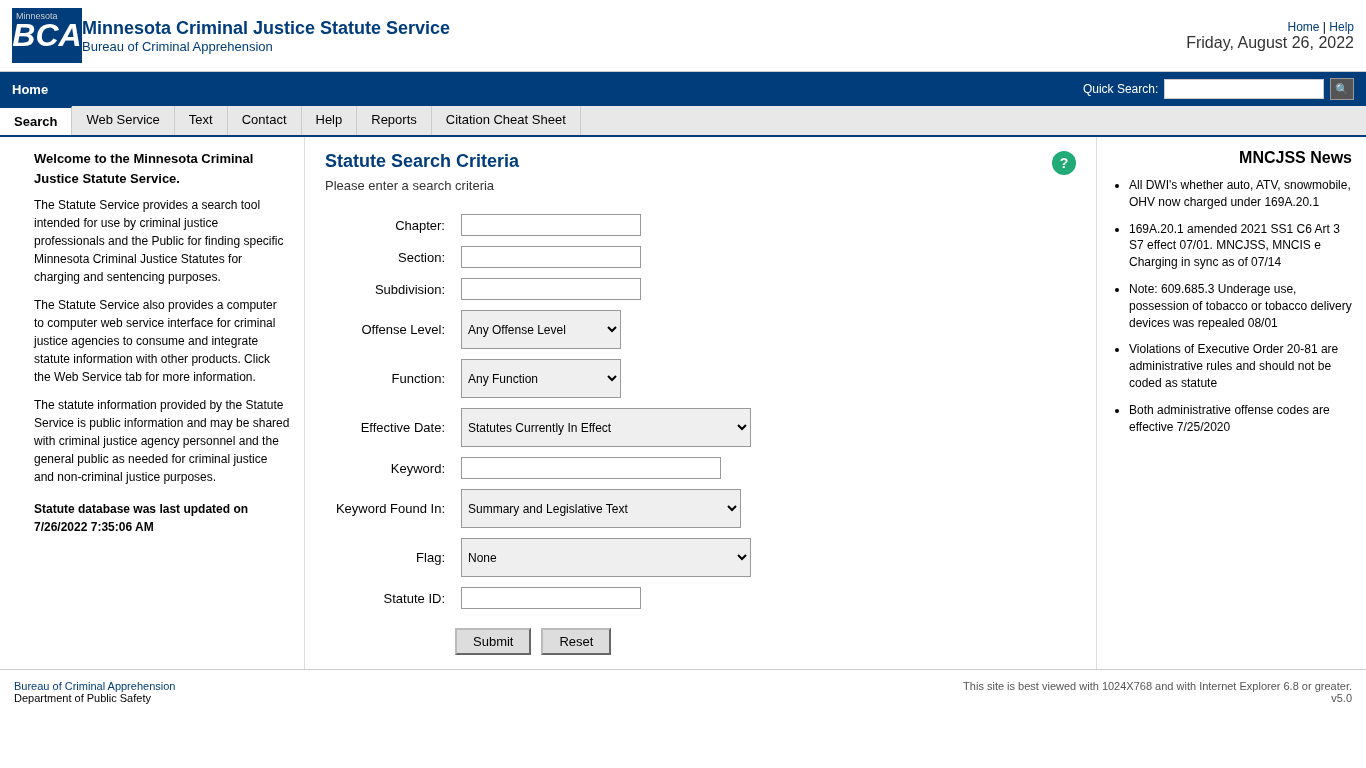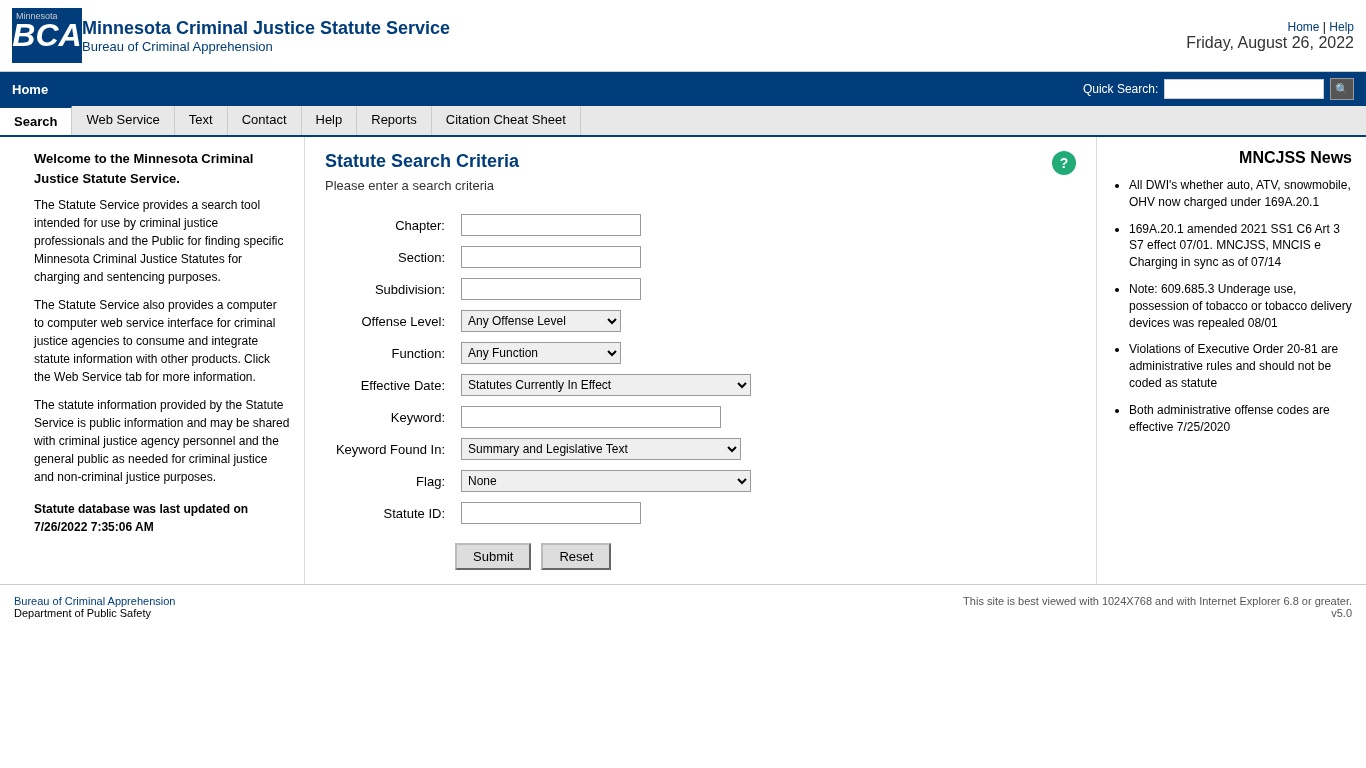--- a/index.html
+++ b/index.html
@@ -44,21 +44,21 @@
     #content { flex: 1; padding: 14px 20px; }
     #content h2 { font-size: 18px; color: #003d7a; margin-bottom: 6px; }
     #content .subtitle { font-size: 13px; color: #333; margin-bottom: 16px; }
 
     
     .form-table { border-collapse: collapse; width: 100%; max-width: 600px; }
     .form-table tr td { padding: 5px 6px; vertical-align: middle; font-size: 13px; }
     .form-table tr td:first-child { width: 130px; text-align: right; padding-right: 10px; color: #000; }
     .form-table input[type="text"] { width: 180px; height: 22px; border: 1px solid #999; padding: 2px 4px; font-size: 12px; }
     .form-table input[type="text"].wide { width: 260px; }
-    .form-table select { height: 22px; font-size: 12px; border: 1px solid #999; padding: 1px 2px; }
+    .form-table select { height: 39px; font-size: 12px; border: 1px solid #999; padding: 1px 2px; }
     .form-table select.med { width: 160px; }
     .form-table select.wide { width: 280px; }
     .form-table select.full { width: 290px; }
 
     .form-buttons { margin-top: 14px; margin-left: 130px; display: flex; gap: 10px; }
     .btn-submit { background: #ddd; border: 2px outset #bbb; padding: 4px 16px; cursor: pointer; font-size: 13px; }
     .btn-reset { background: #ddd; border: 2px outset #bbb; padding: 4px 16px; cursor: pointer; font-size: 13px; }
 
     
     #help-icon { width: 24px; height: 24px; border-radius: 50%; background: #2a7; color: #fff; display: flex; align-items: center; justify-content: center; font-weight: bold; font-size: 14px; cursor: pointer; flex-shrink: 0; }

